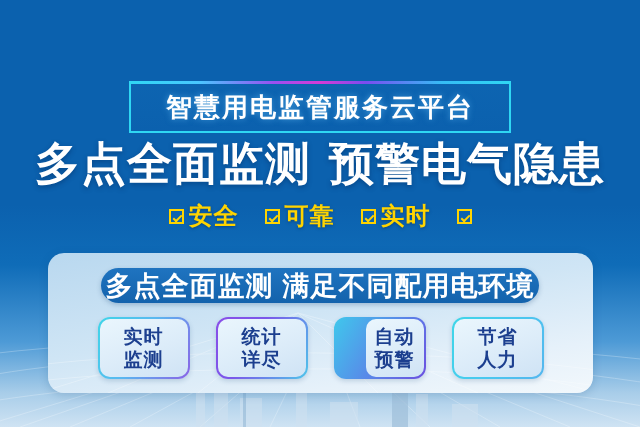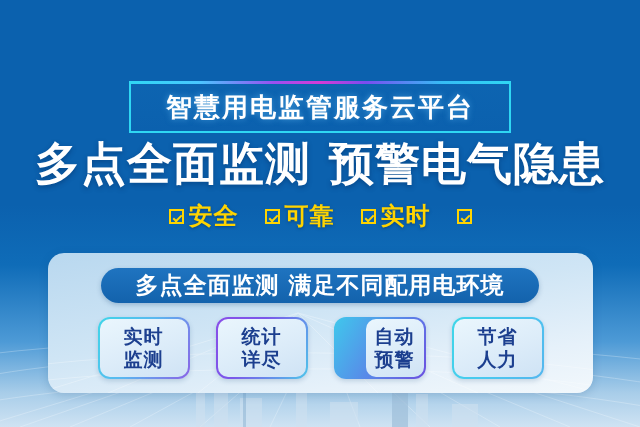--- a/index.html
+++ b/index.html
@@ -73,21 +73,21 @@
 
   
   .pill{
     position:absolute;left:101px;top:268px;width:438px;height:35px;
     border-radius:18px;
     background:linear-gradient(180deg,#1f74c0 0%,#1362ac 100%);
     display:flex;align-items:center;justify-content:center;
     box-shadow:0 2px 5px rgba(10,60,110,.25);
   }
   .pill-text{
-    color:#ffffff;font-size:23px;font-weight:700;letter-spacing:1px;white-space:nowrap;
+    color:#ffffff;font-size:27px;font-weight:700;letter-spacing:1px;white-space:nowrap;
   }
   .pill-text .gap{display:inline-block;width:9px;}
 
   
   .cards{
     position:absolute;left:48px;top:313px;width:545px;height:70px;
     display:flex;align-items:center;justify-content:center;gap:26px;
   }
   .card{
     width:92px;height:62px;box-sizing:border-box;

